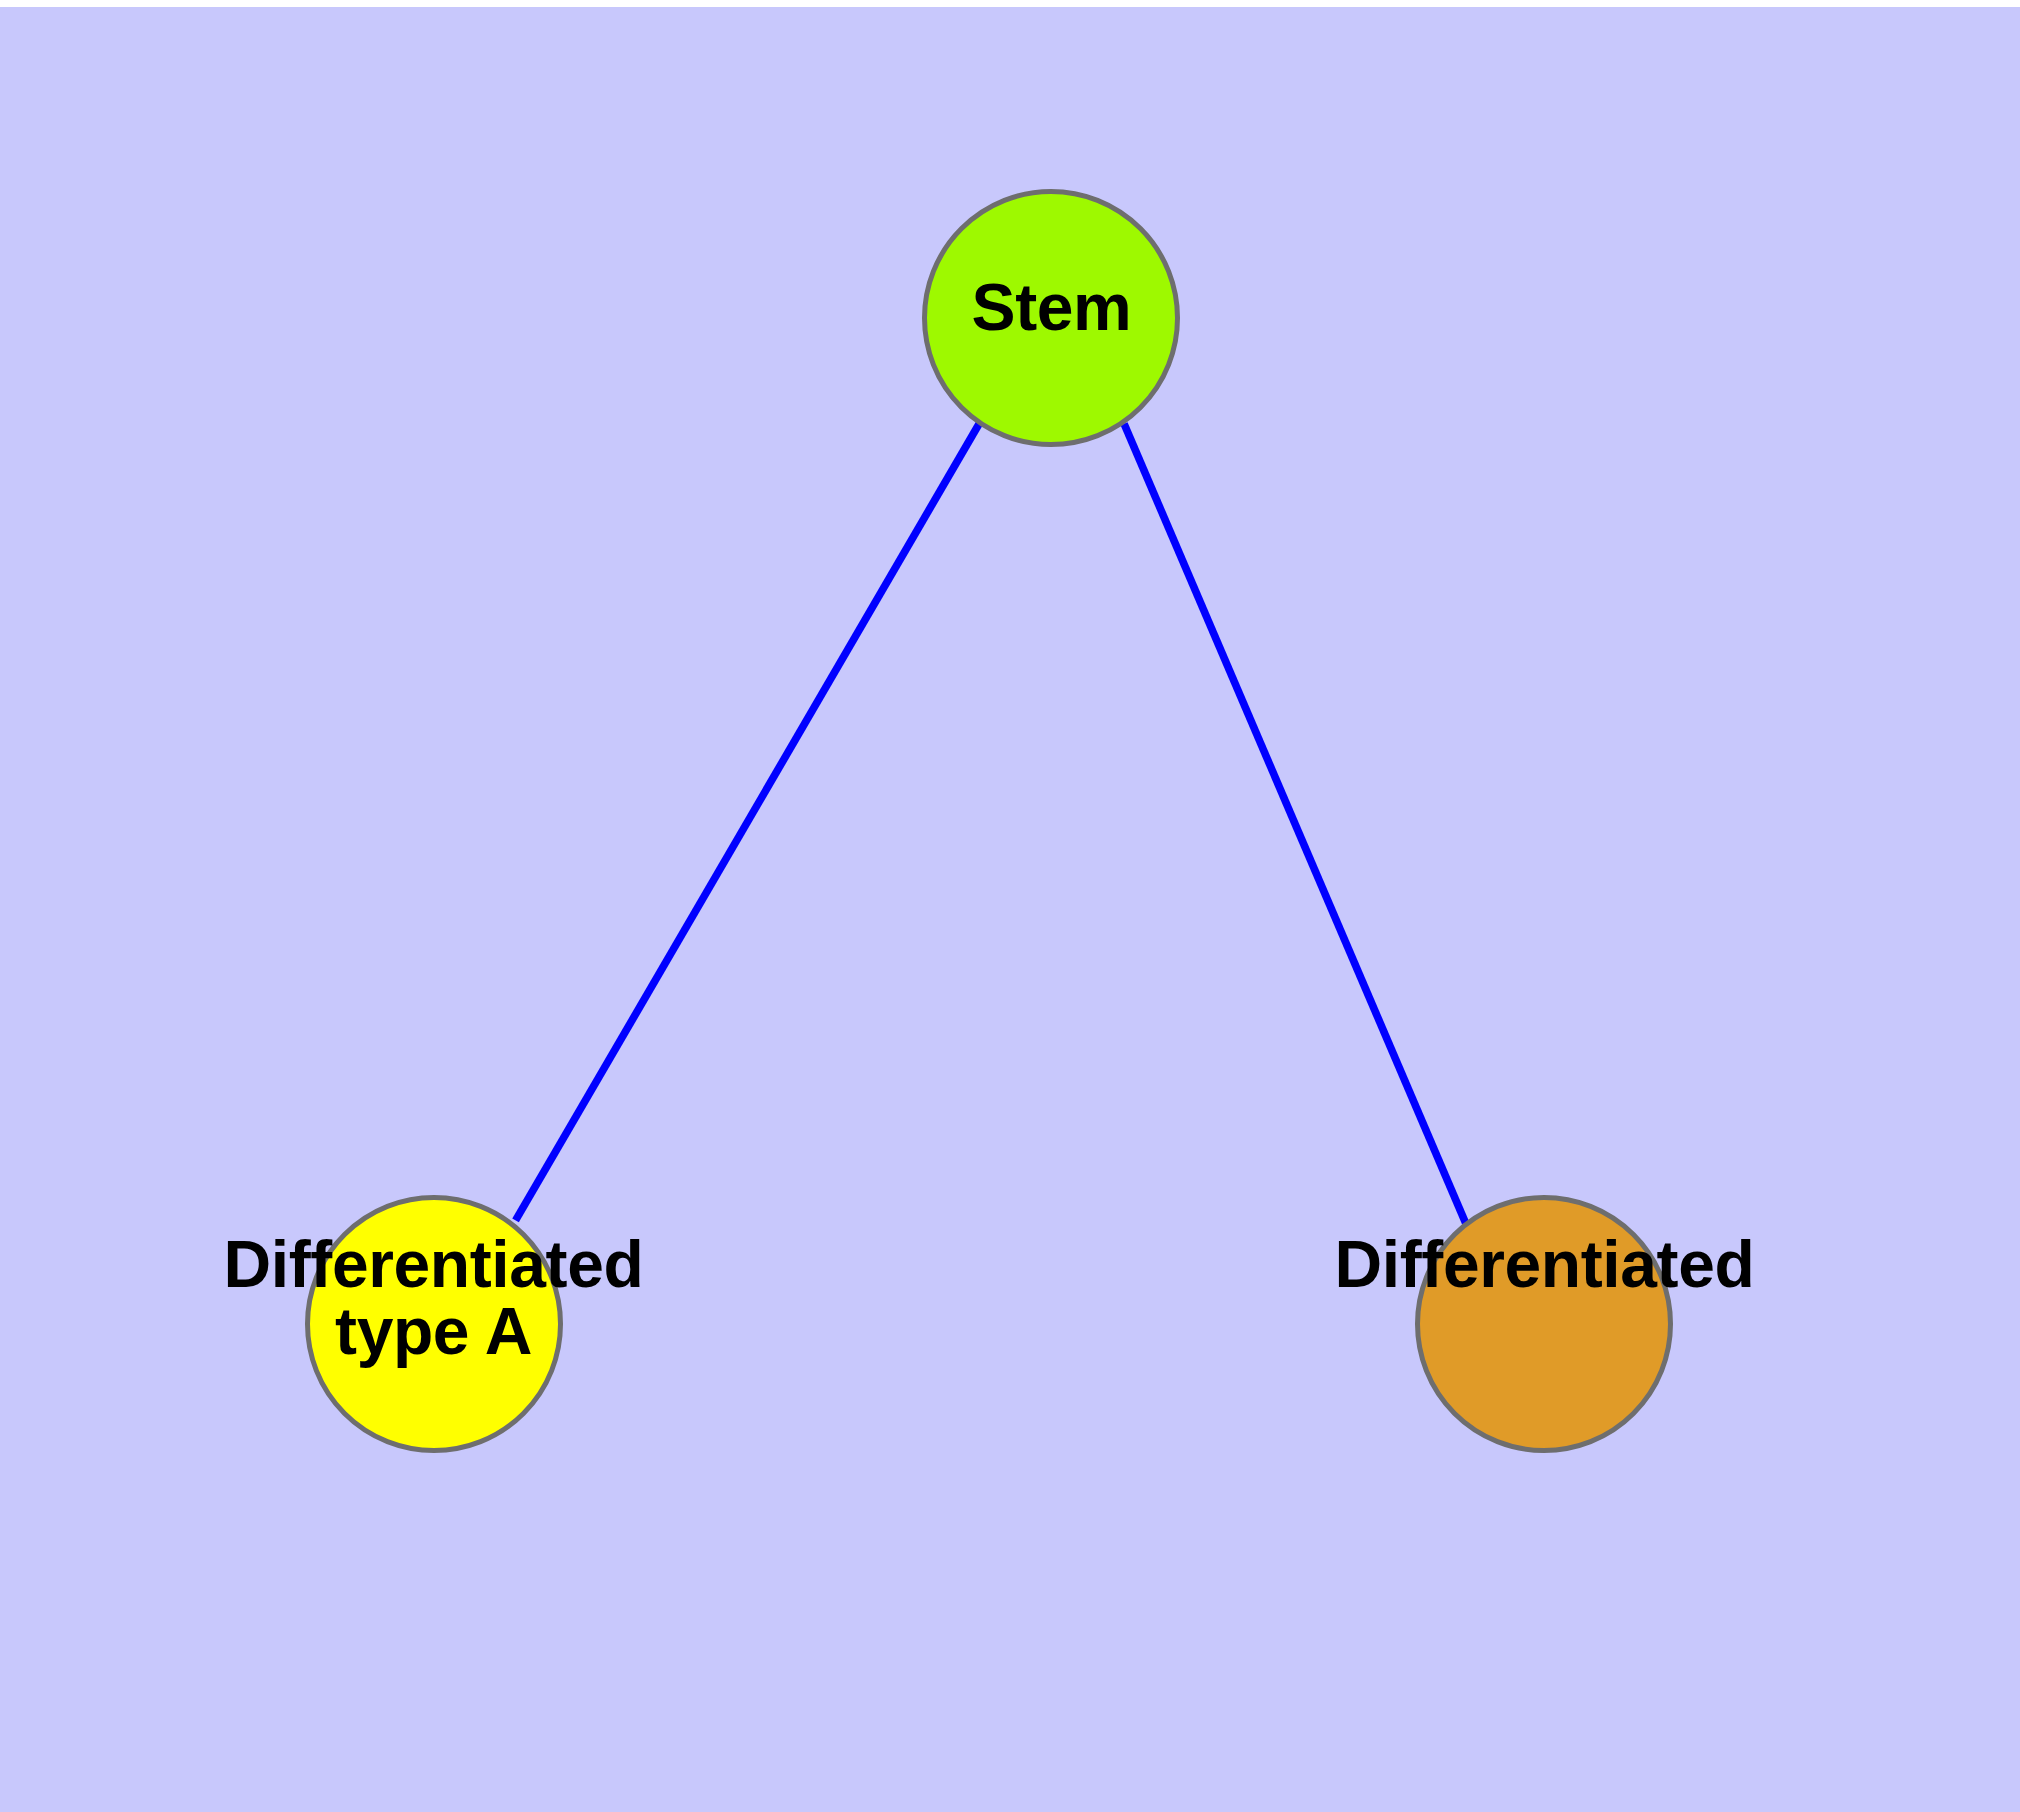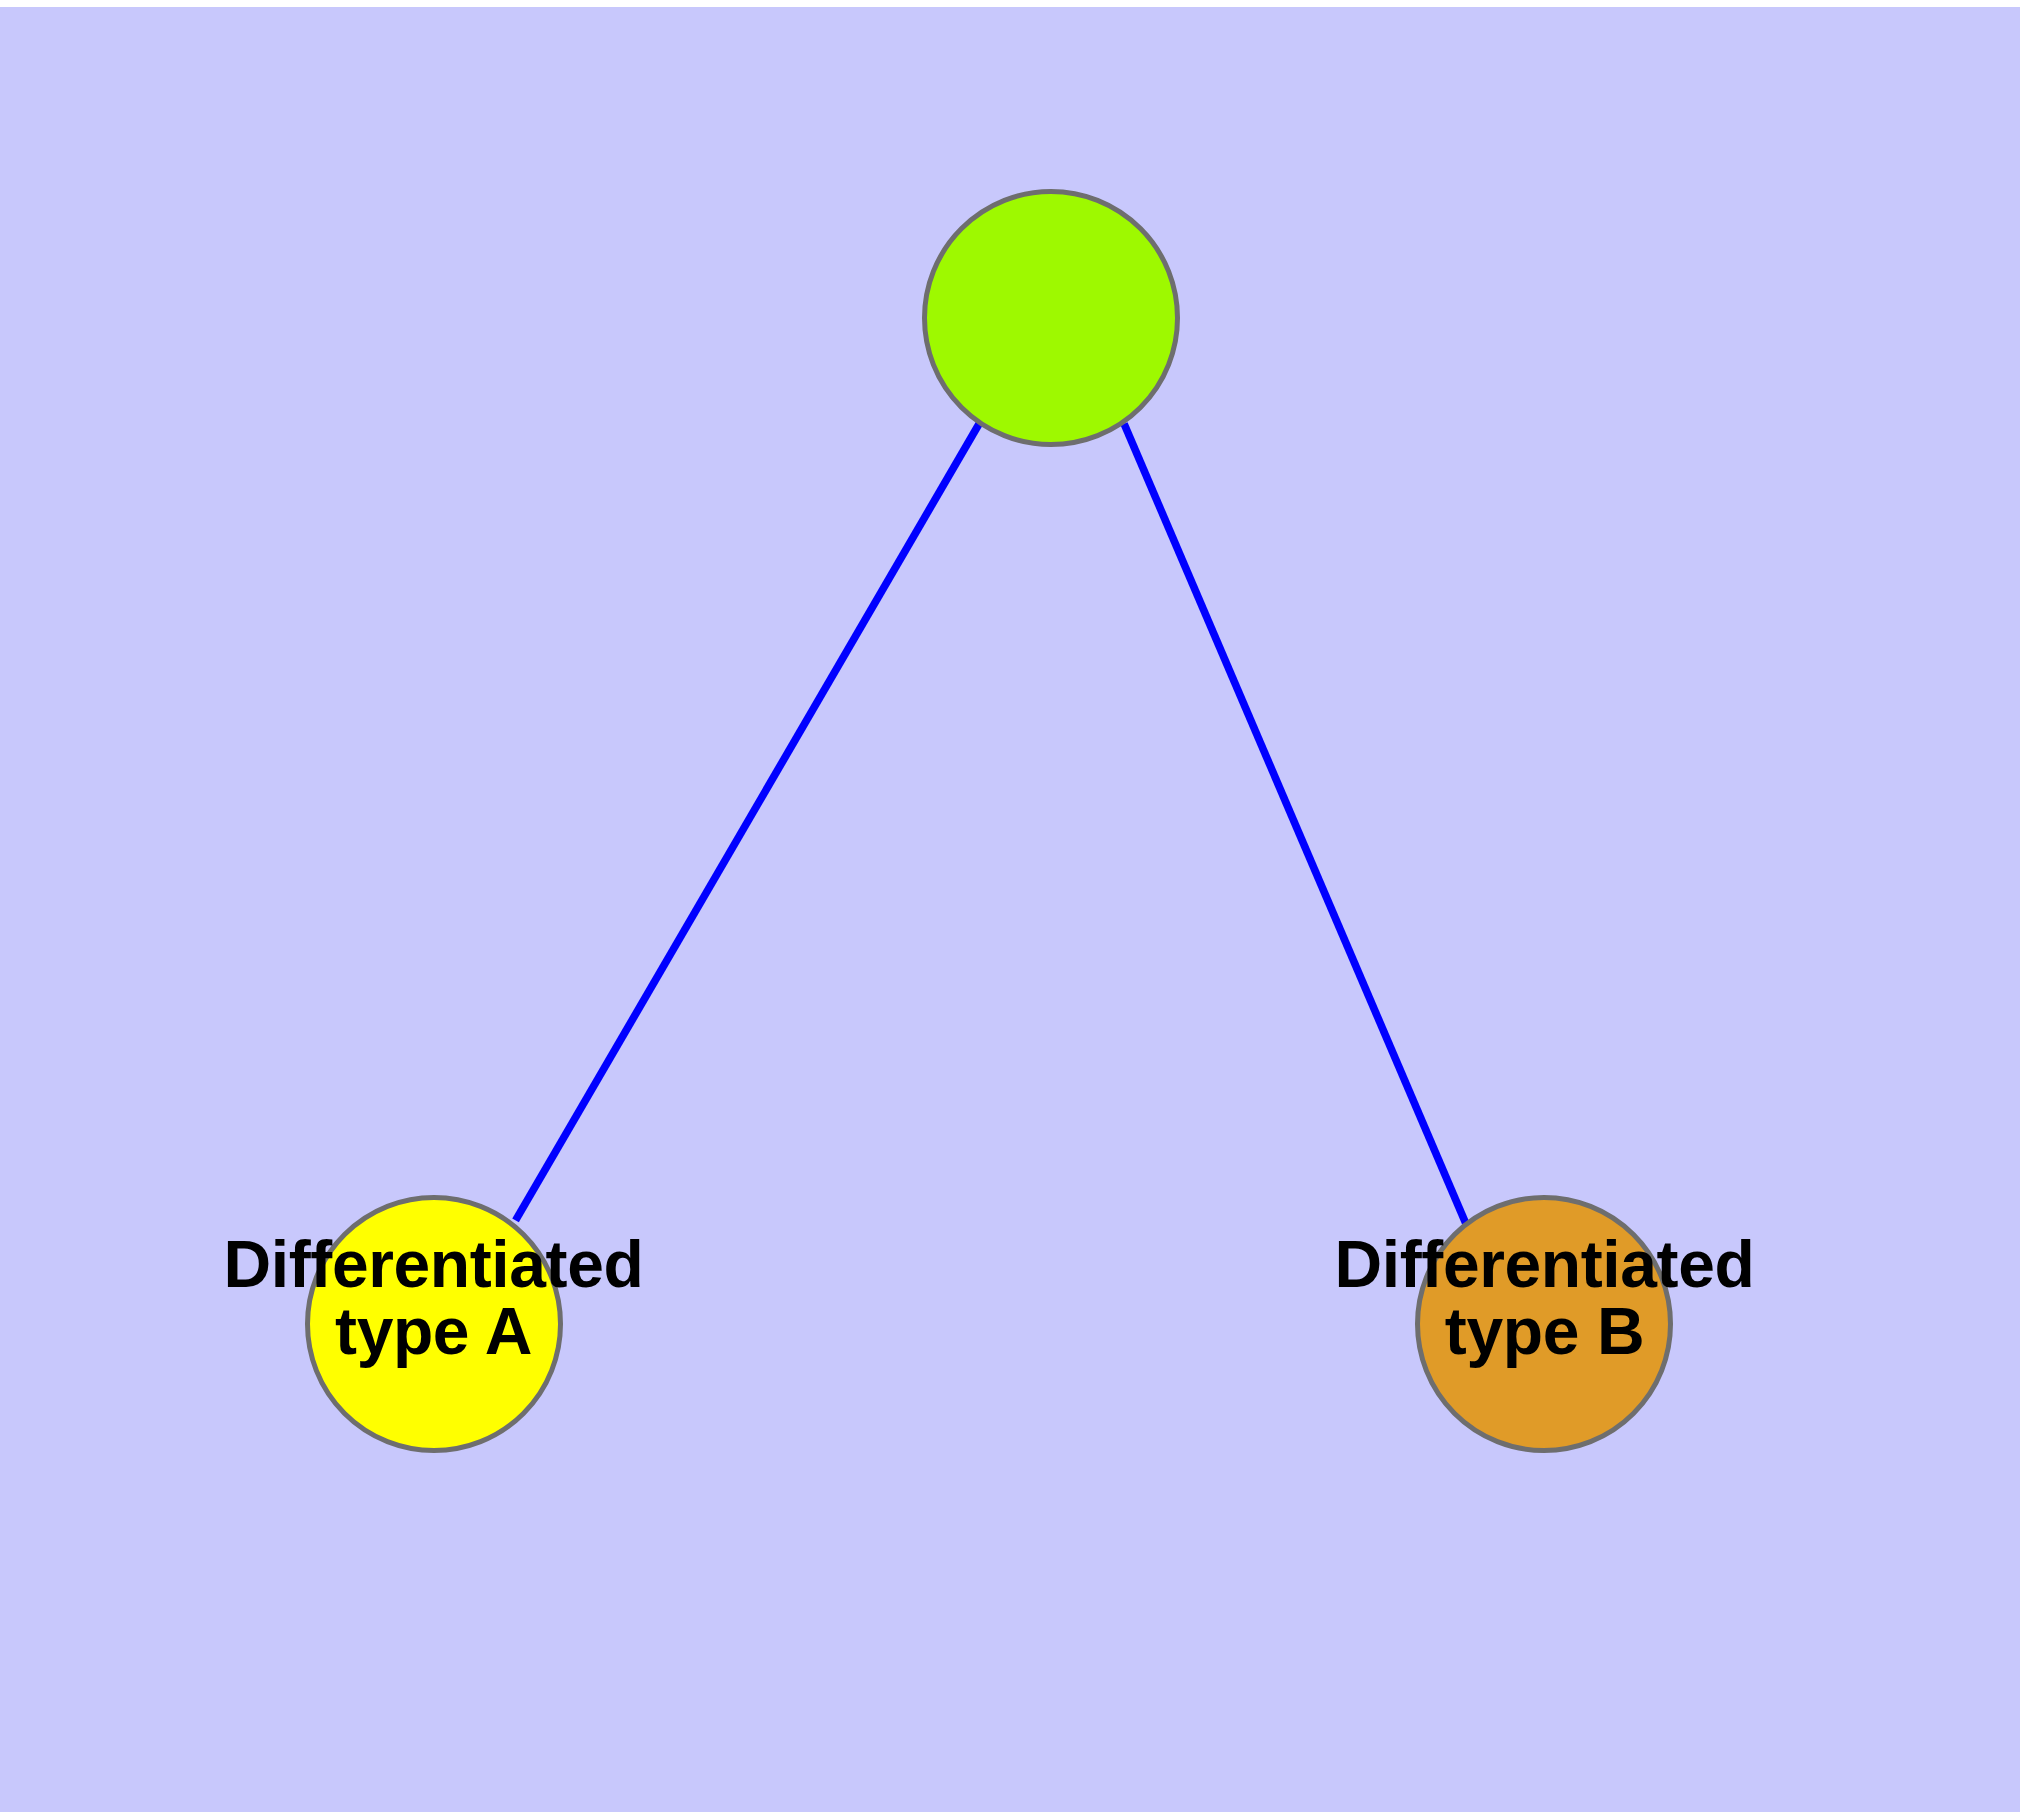--- a/index.html
+++ b/index.html
@@ -72,22 +72,23 @@
   <div id="graph-background"></div>
 
   <svg id="edge-layer" viewBox="0 0 2384 2138" width="2021" height="1812" xmlns="http://www.w3.org/2000/svg">
     <line x1="1155" y1="500" x2="608" y2="1440" stroke="#0000ff" stroke-width="9"></line>
     <line x1="1326" y1="500" x2="1729" y2="1443" stroke="#0000ff" stroke-width="9"></line>
   </svg>
 
   <div id="node-layer">
 
     <div class="graph-node" style="left:922px; top:189px; width:258px; height:258px; background:#9ef900;"></div>
+    <div class="node-label" style="left:797px; top:274px; width:509px; font-size:66px;"><span>Stem</span></div>
 
     <div class="graph-node" style="left:305px; top:1195px; width:258px; height:258px; background:#ffff00;"></div>
     <div class="node-label" style="left:-75px; top:1231px; width:1017px; font-size:66px;"><span>Differentiated</span><br><span>type A</span></div>
 
     <div class="graph-node" style="left:1415px; top:1195px; width:258px; height:258px; background:#e09b28;"></div>
-    <div class="node-label" style="left:1036px; top:1231px; width:1017px; font-size:66px;"><span>Differentiated</span><br><span>type B</span></div>
+    <div class="node-label" style="left:1036px; top:1231px; width:1017px; font-size:66px;"><span>Differentiated</span><br></div>
 
   </div>
 </div>
 
 
 </body></html>

